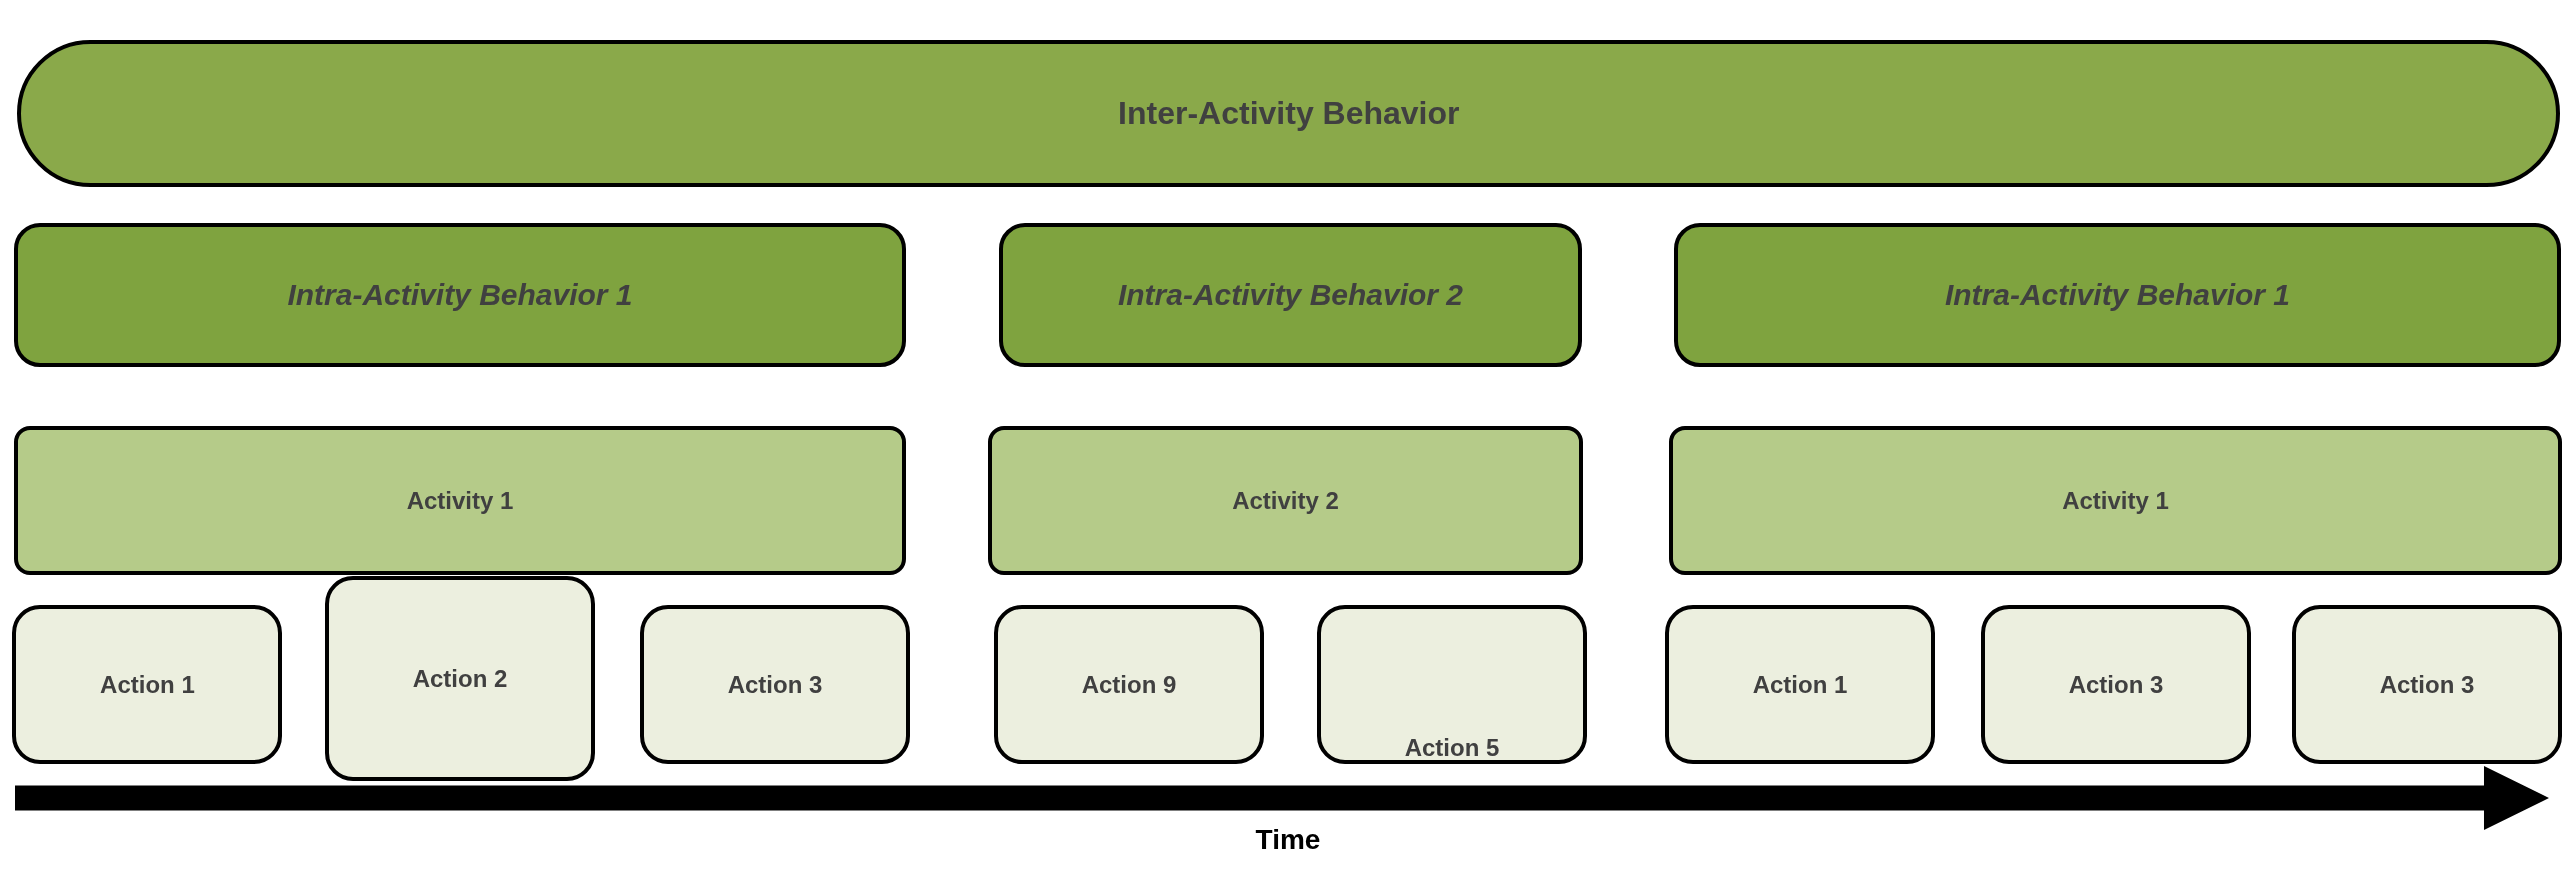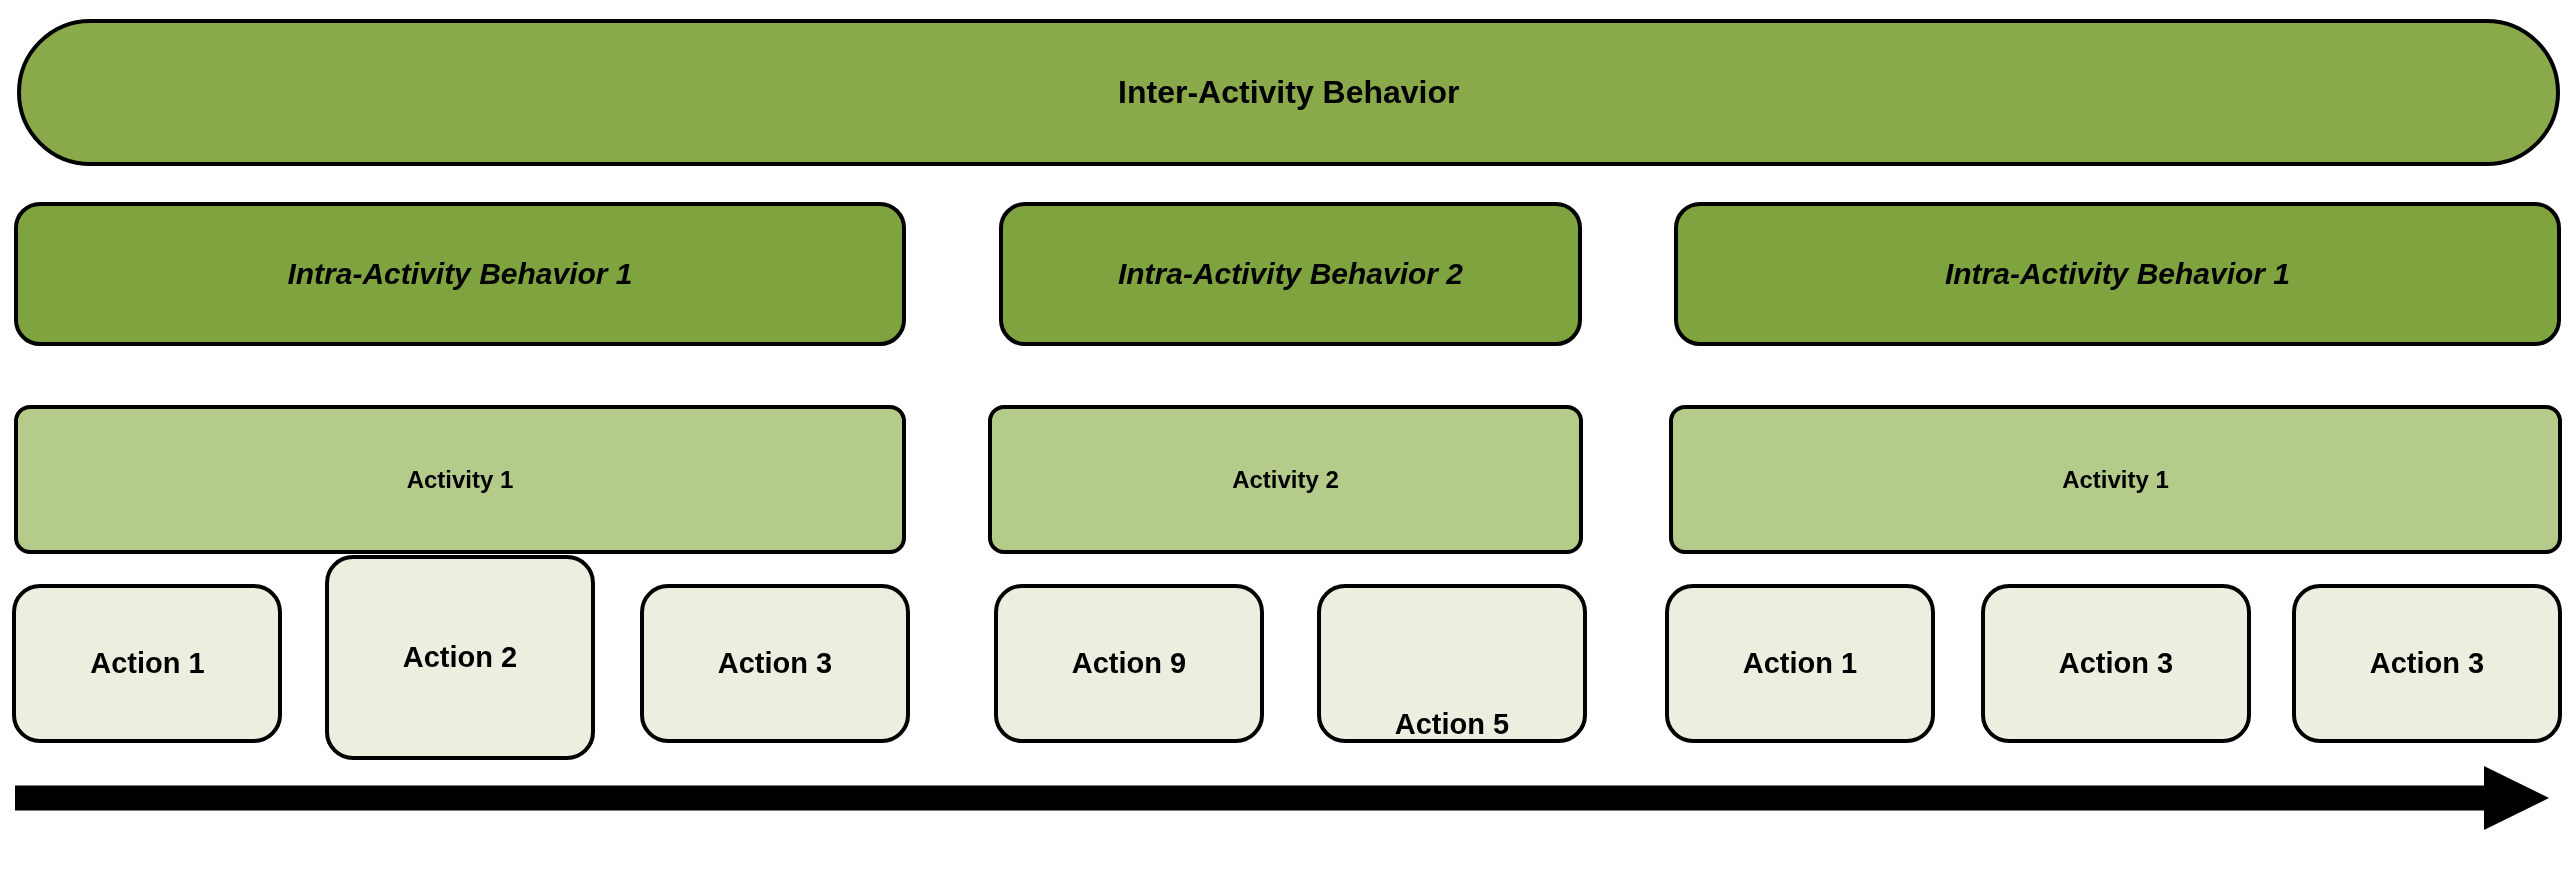--- a/index.html
+++ b/index.html
@@ -17,26 +17,27 @@
     background: #ffffff;
     overflow: hidden;
   }
   .node {
     position: absolute;
     box-sizing: border-box;
     display: flex;
     align-items: center;
     justify-content: center;
     border: 4.8px solid #000000;
-    color: #000000;
+    color: #404040;
     font-weight: bold;
     text-align: center;
     line-height: 1.05;
     white-space: nowrap;
     user-select: none;
+    margin-top: 21px;
   }
   
   .row-inter {
     background: #8aa94a;
     border-radius: 76px;
     font-size: 32px;
   }
   
   .row-intra {
     background: #7fa33f;
@@ -47,21 +48,21 @@
   
   .row-activity {
     background: #b5cb89;
     border-radius: 16px;
     font-size: 24px;
   }
   
   .row-action {
     background: #ecefdf;
     border-radius: 28px;
-    font-size: 29px;
+    font-size: 24px;
   }
 
   
   #time-arrow {
     position: absolute;
     left: 14.5px;
     top: 766px;
     width: 2534px;
     height: 64px;
     pointer-events: none;
@@ -137,15 +138,16 @@
       </div>
       <div class="node row-action" style="left: 2292px; top: 584px; width: 270px; height: 159px;">
         <span>Action 3</span>
       </div>
     </div>
 
   <svg id="time-arrow" viewBox="0 0 3664 92" preserveAspectRatio="none" xmlns="http://www.w3.org/2000/svg">
     <path d="M 0,28 L 3570,28 L 3570,0 L 3664,46 L 3570,92 L 3570,64 L 0,64 Z" fill="#000000"></path>
   </svg>
 
+  <div id="time-label">Time</div>
 
 </div>
 
 
 </body></html>

